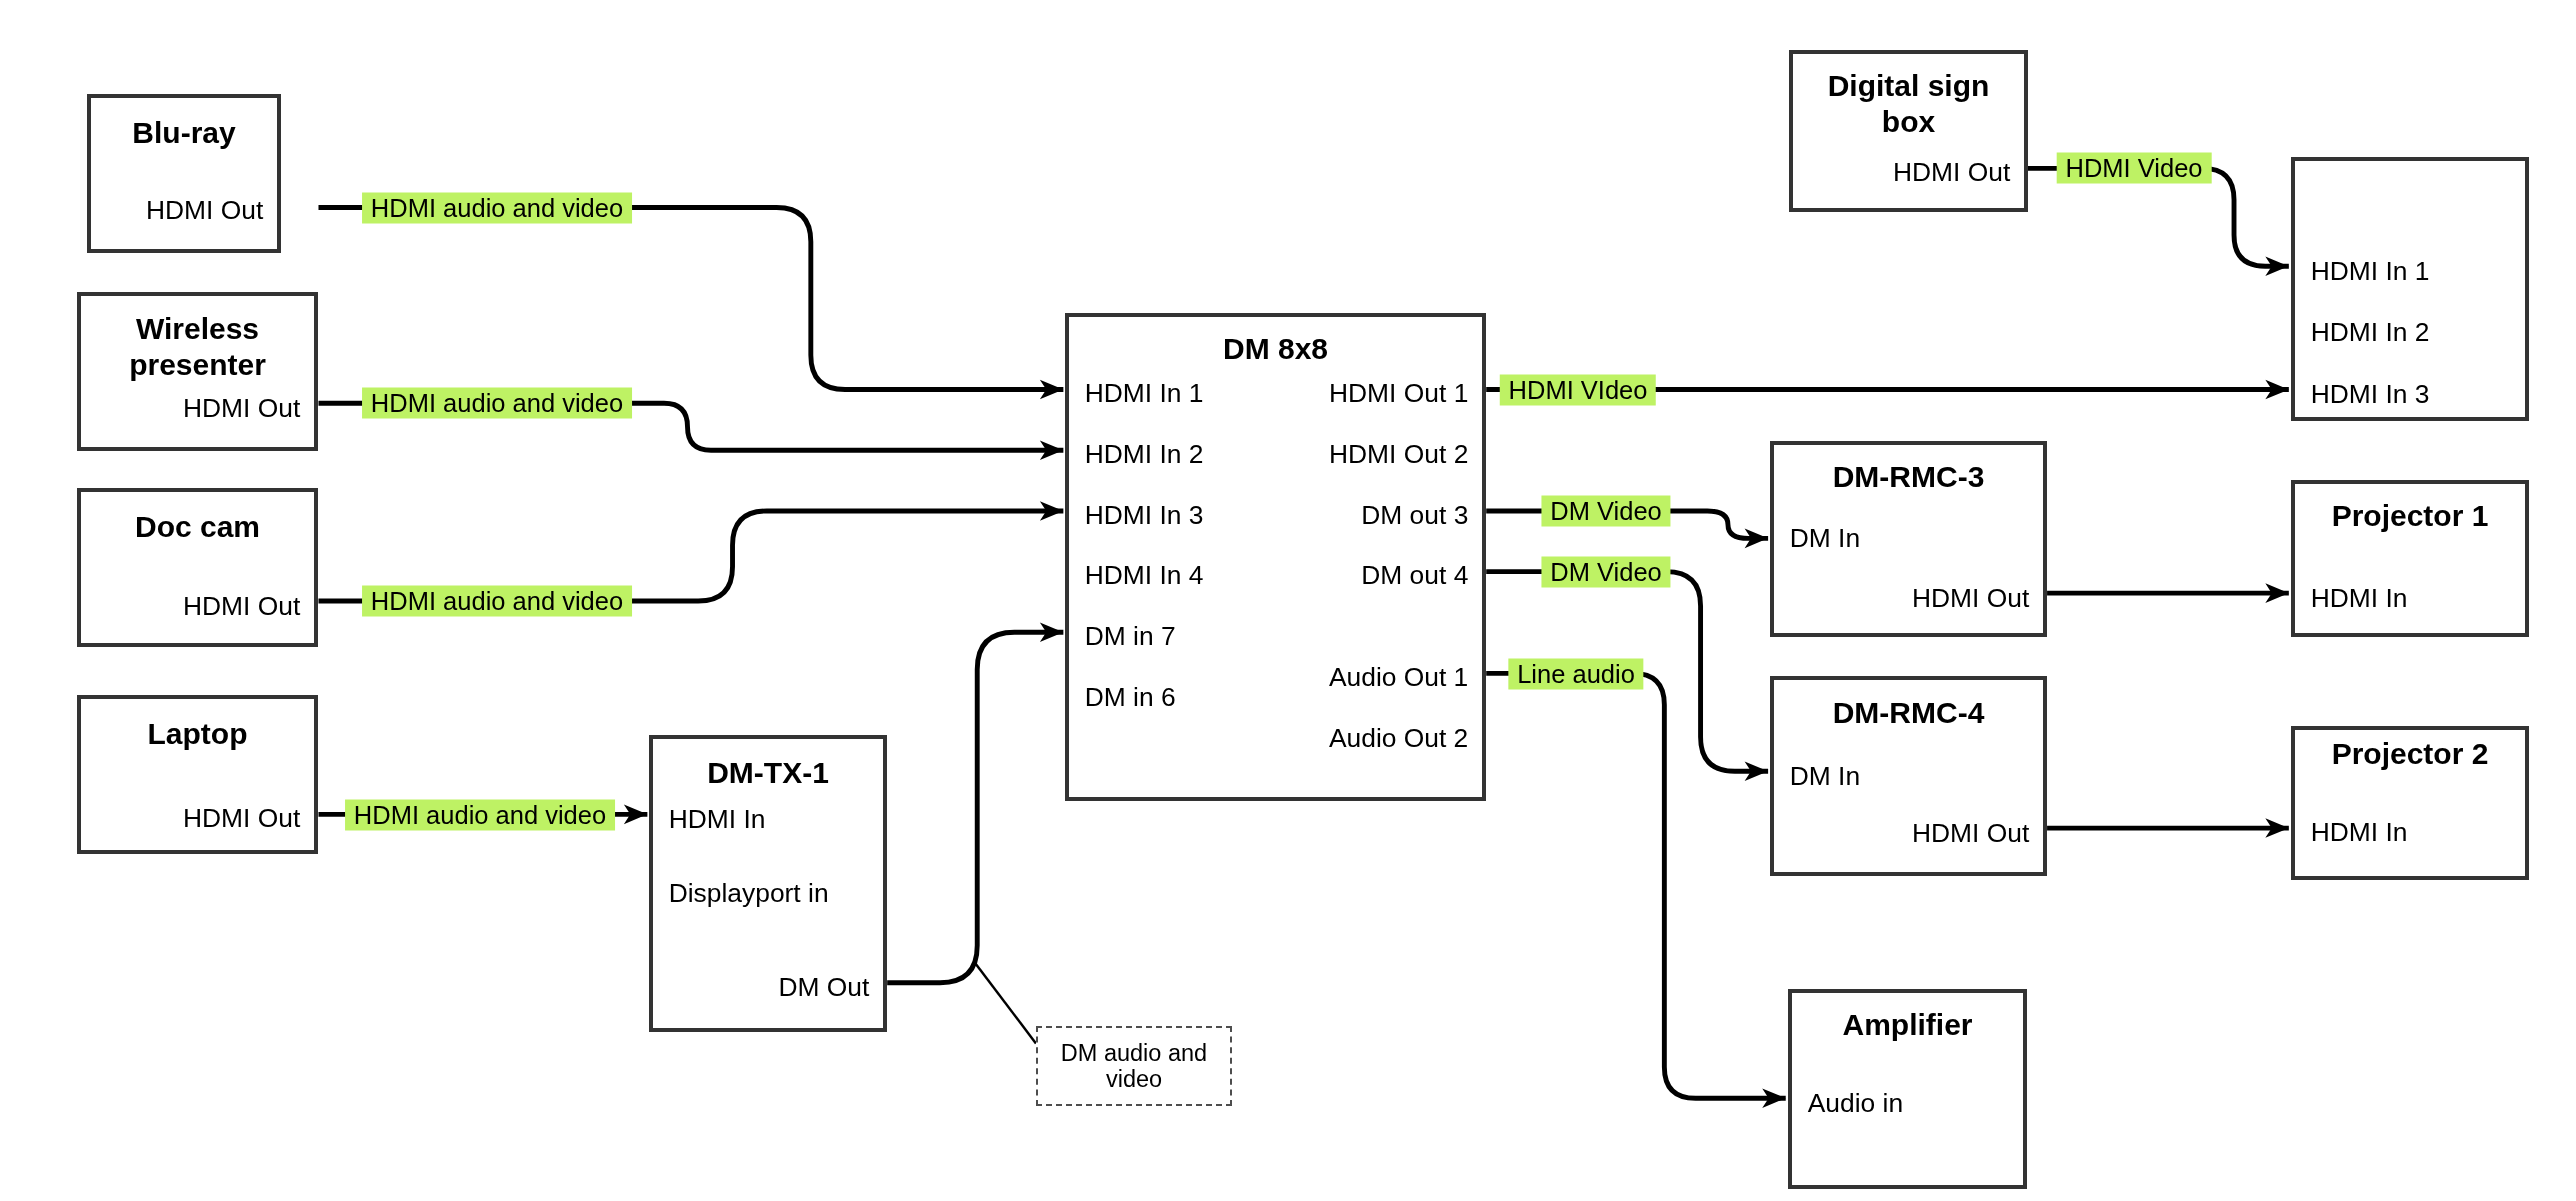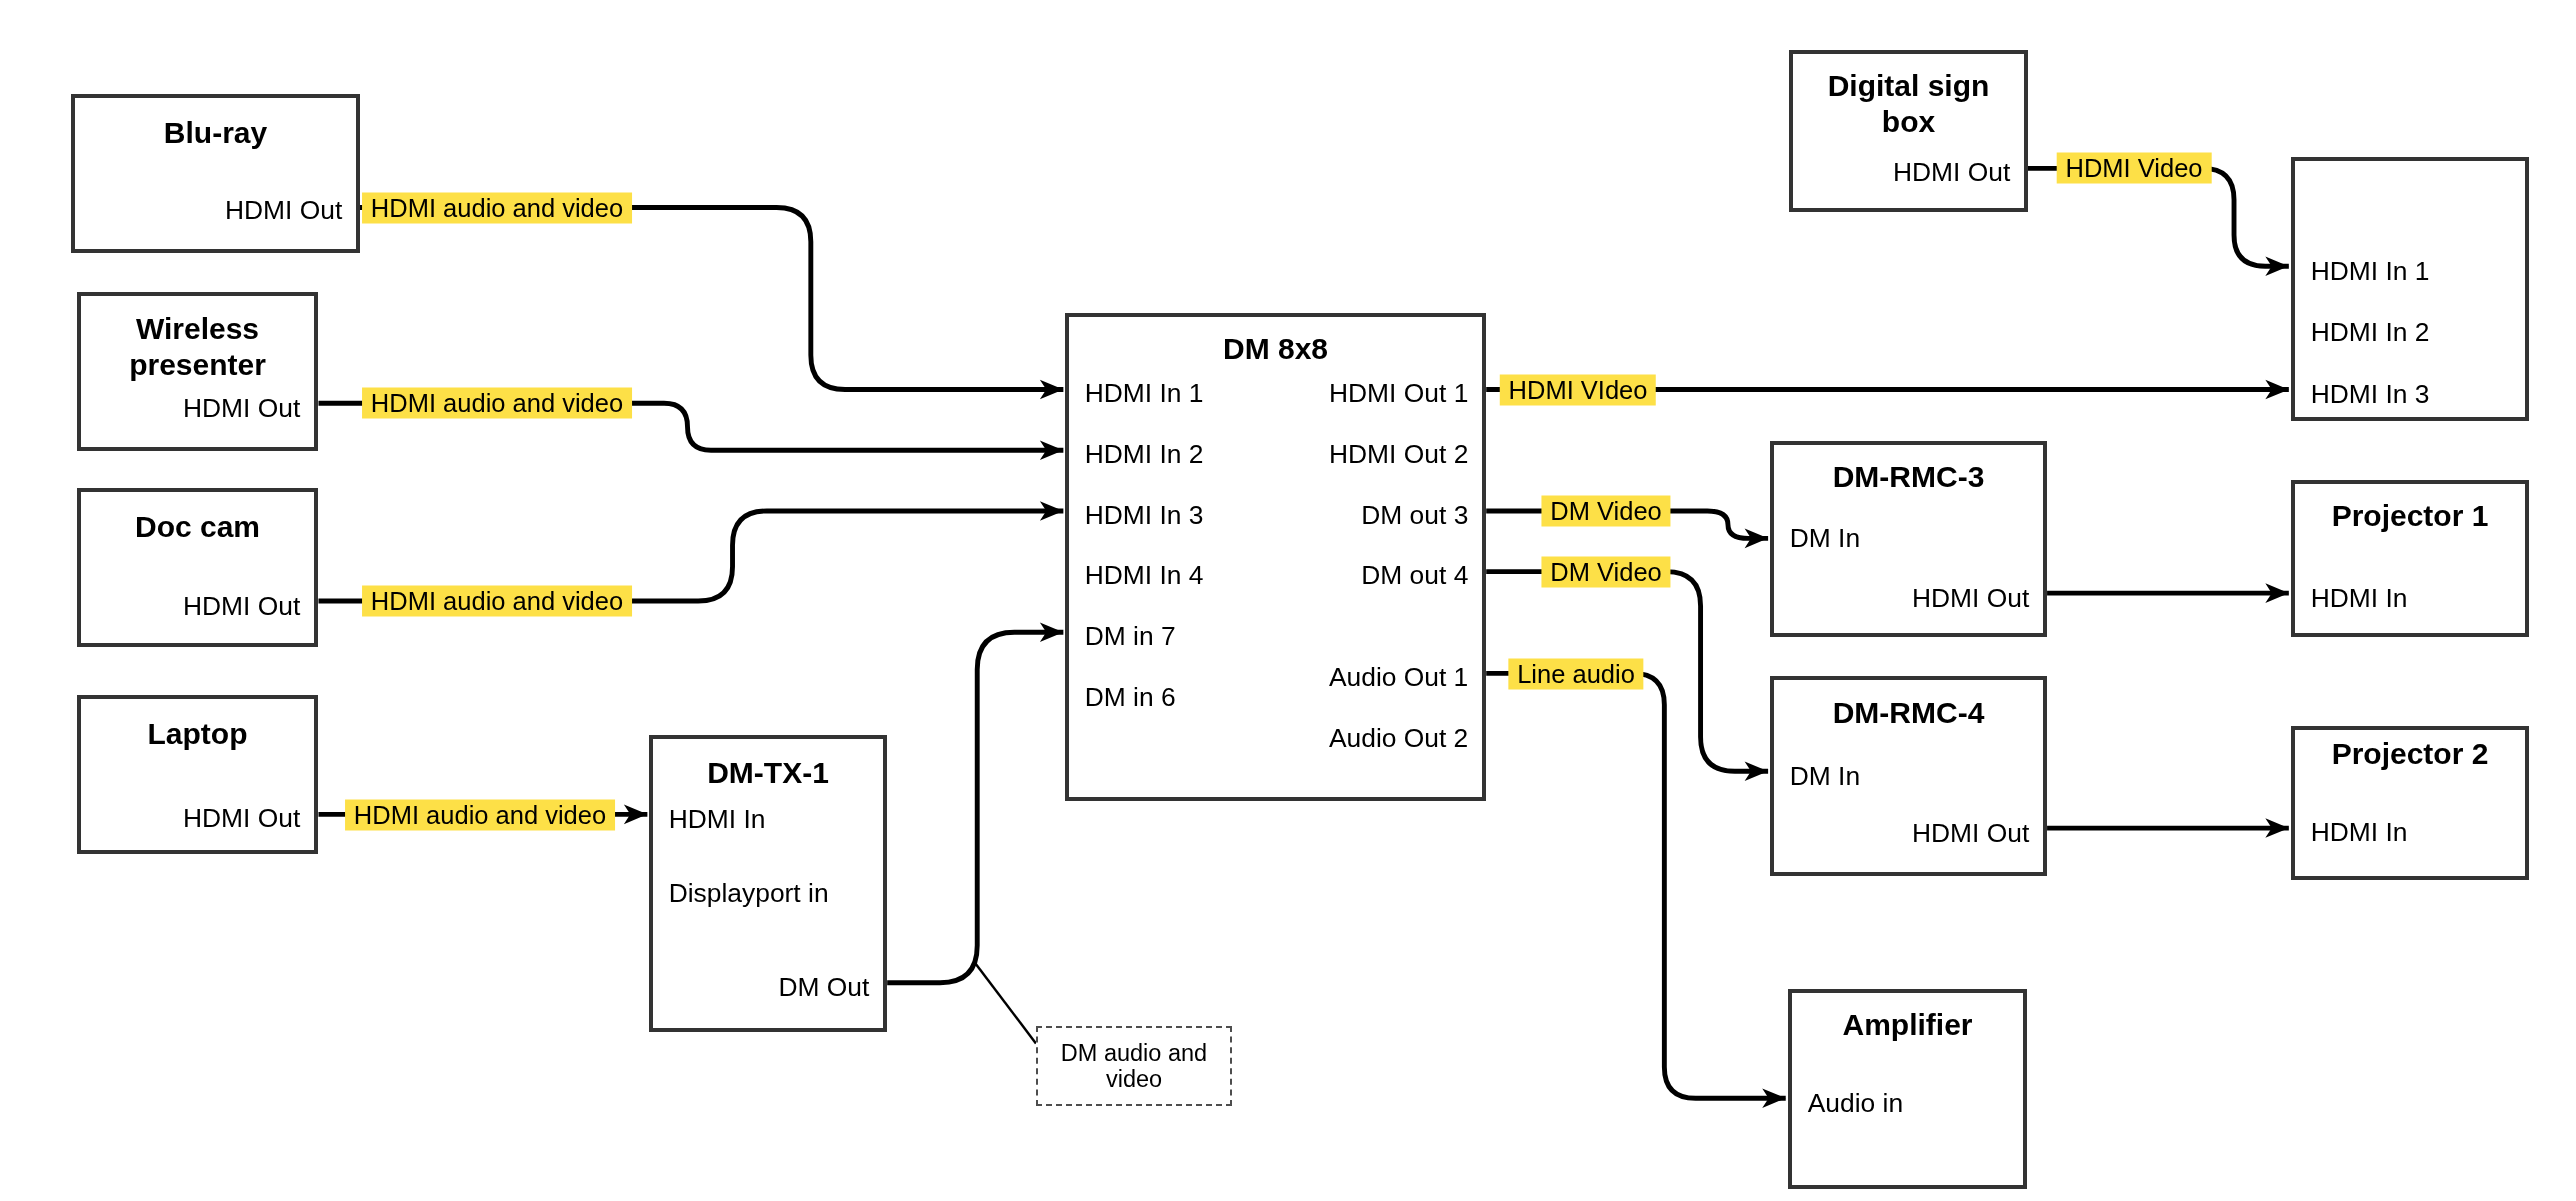--- a/index.html
+++ b/index.html
@@ -16,21 +16,21 @@
     font-weight:bold;font-size:30px;line-height:36px;text-align:center;white-space:nowrap;
   }
   .port{
     position:absolute;left:0;right:0;transform:translateY(-50%);
     font-size:26.4px;white-space:nowrap;
   }
   .pl{text-align:left;padding-left:15.7px;}
   .pr{text-align:right;padding-right:13.7px;}
   .wlabel{
     position:absolute;transform:translate(-50%,-50%);
-    background:#fde047;padding:1px 8.8px;font-size:25.5px;white-space:nowrap;
+    background:#bef264;padding:1px 8.8px;font-size:25.5px;white-space:nowrap;
   }
   .note{
     position:absolute;border:2.9px dashed #4d4d4d;background:#ffffff;
     box-sizing:border-box;display:flex;flex-direction:column;justify-content:center;
     text-align:center;font-size:23.5px;line-height:26.4px;
   }
 </style>
 </head>
 <body>
 
@@ -52,21 +52,21 @@
       <path marker-end="url(#arrow)" d="M 2071 172 H 2250 Q 2282 172 2282 204 V 240 Q 2282 272 2314 272 H 2338"></path>
       <path marker-end="url(#arrow)" d="M 1518 522 H 1744 Q 1765 522 1765 536 Q 1765 550 1786 550 H 1806"></path>
       <path marker-end="url(#arrow)" d="M 1518 584 H 1702 Q 1737 584 1737 619 V 753 Q 1737 788 1772 788 H 1806"></path>
       <path marker-end="url(#arrow)" d="M 1518 688 H 1668 Q 1700 688 1700 720 V 1090 Q 1700 1122 1732 1122 H 1824"></path>
       <path marker-end="url(#arrow)" d="M 2091 606 H 2338"></path>
       <path marker-end="url(#arrow)" d="M 2091 846 H 2338"></path>
       <path stroke-width="2.5" d="M 996 984 L 1058 1066"></path>
     </g>
   </svg>
 
-  <div class="node" style="left:71px;top:94px;width:289px;height:159px">
+  <div class="node" style="left:87px;top:94px;width:194px;height:159px">
     <div class="title" style="padding-top:16.6px">Blu-ray</div>
     <div class="port pr" style="top:112px">HDMI Out</div>
   </div>
 
   <div class="node" style="left:77px;top:292px;width:241px;height:159px">
     <div class="title" style="padding-top:14.7px">
       <div>Wireless</div>
       <div>presenter</div>
     </div>
     <div class="port pr" style="top:112px">HDMI Out</div>

